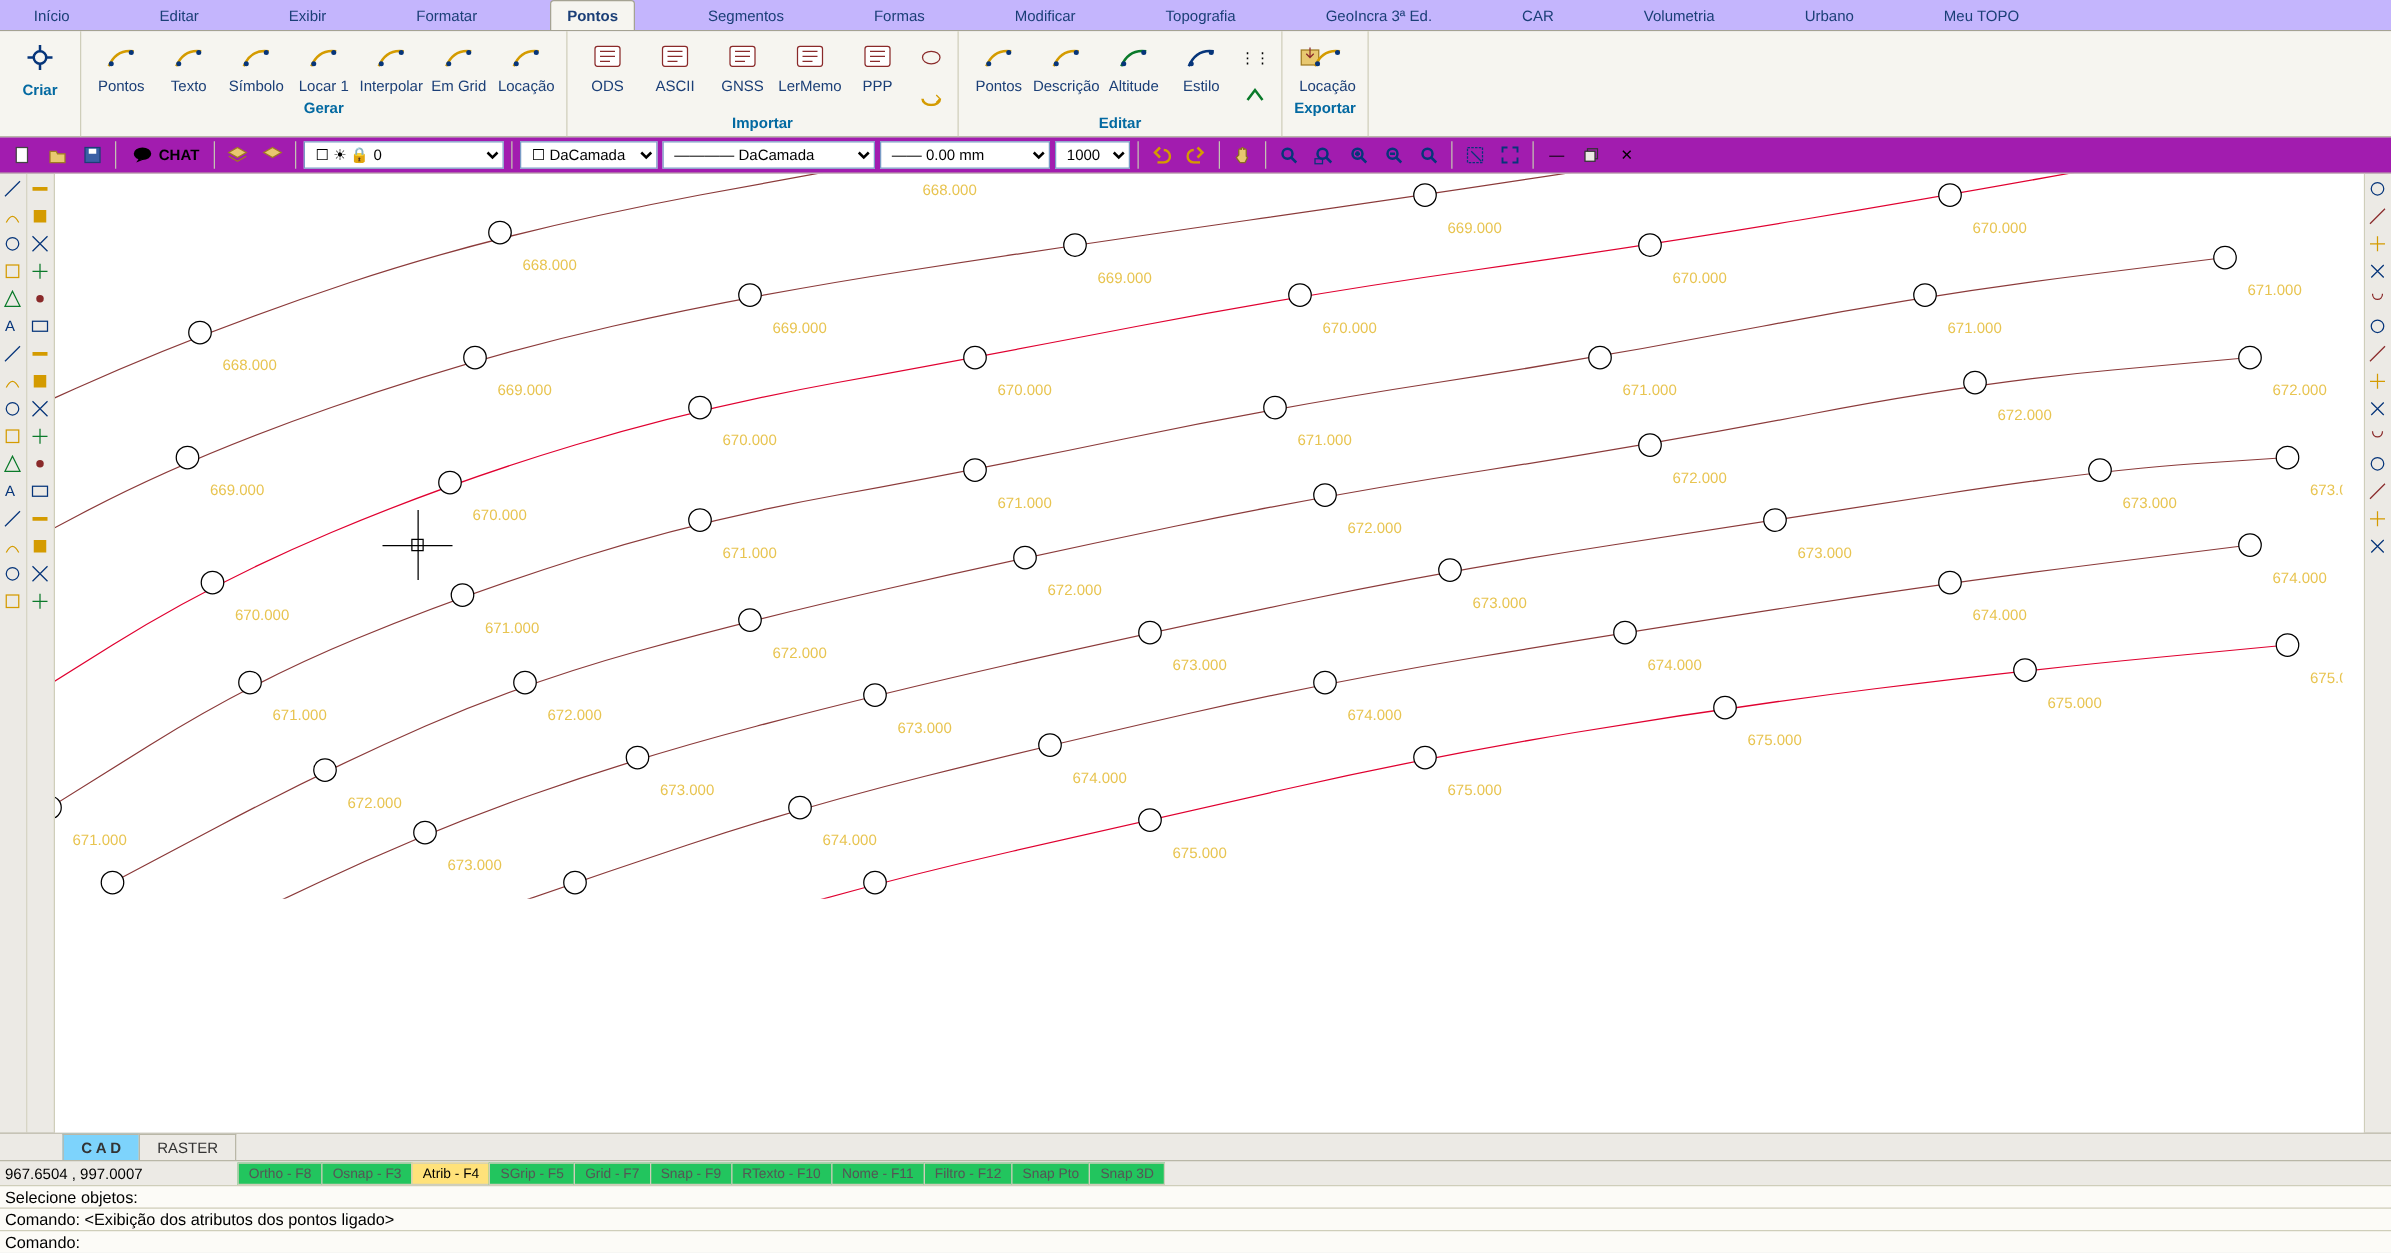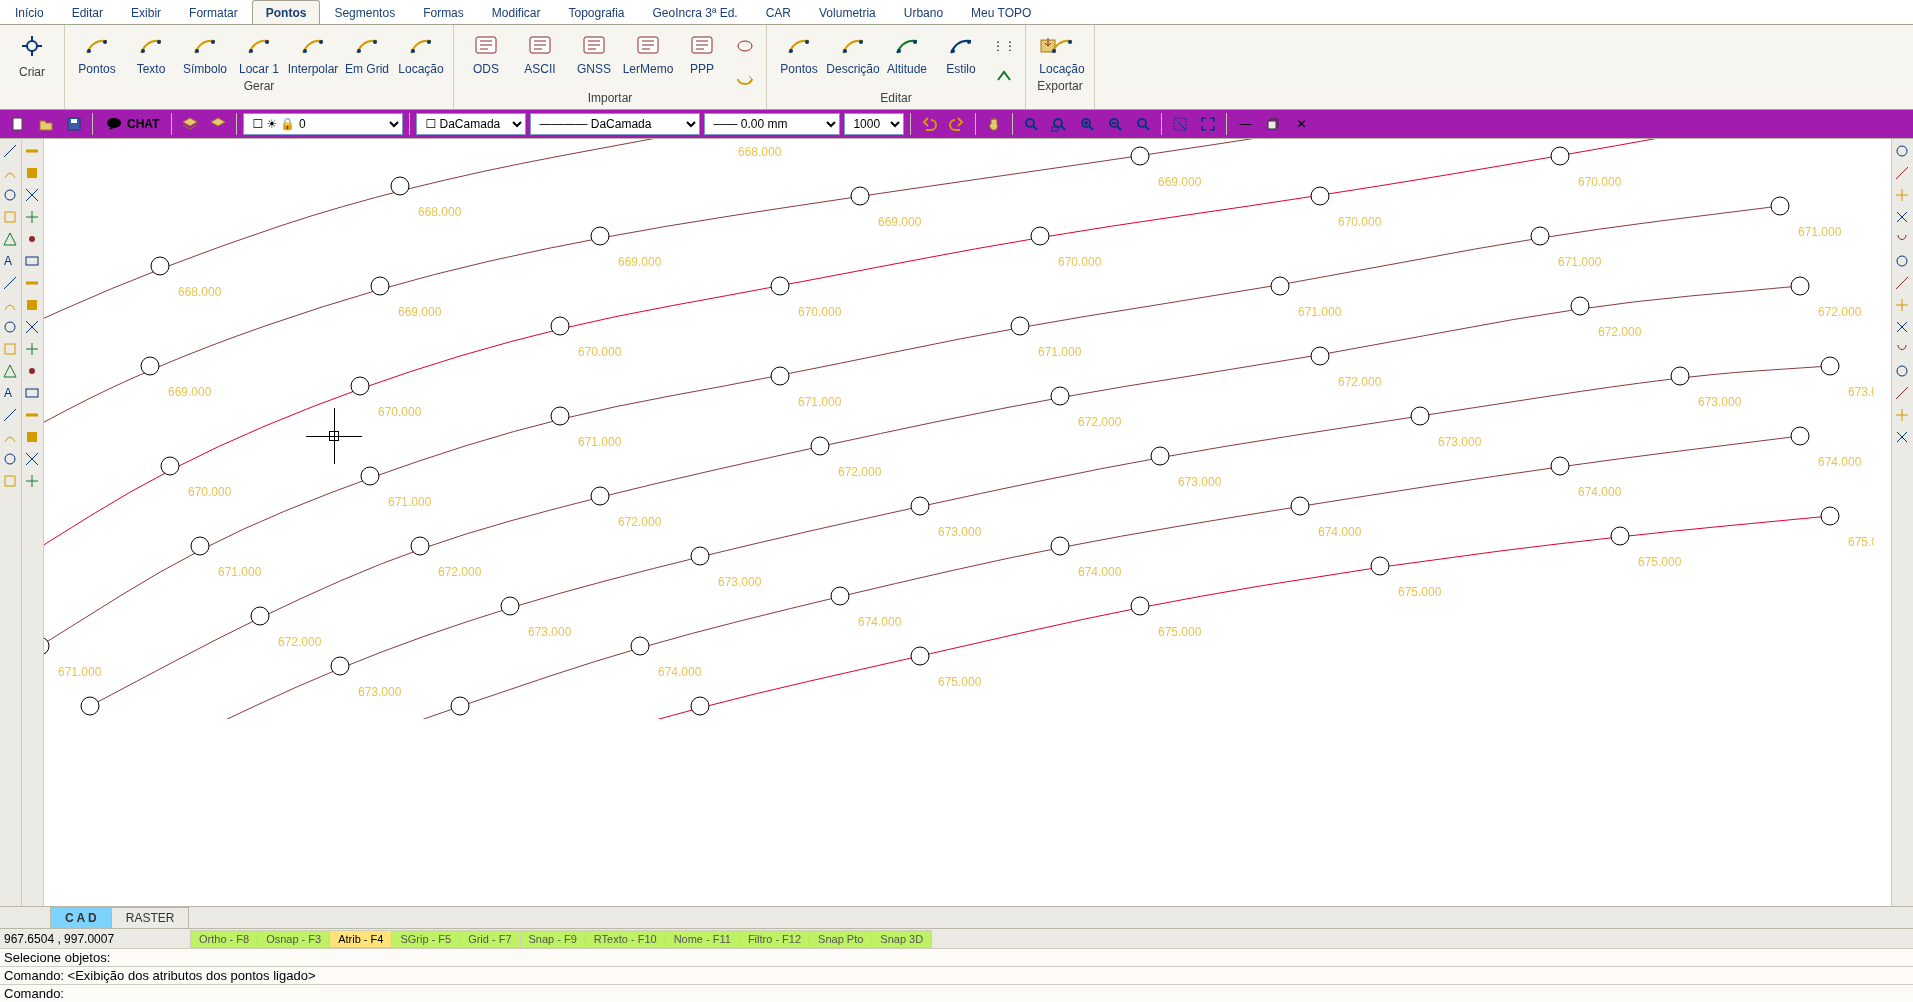--- a/index.html
+++ b/index.html
@@ -1,30 +1,30 @@
 <!DOCTYPE html>
 <html><head>
 <meta charset="utf-8">
 <style>
 * { box-sizing: border-box; margin: 0; padding: 0; font-family: Verdana, Arial, sans-serif; font-size: 12px; user-select: none; }
 body { width: 1913px; height: 1002px; overflow: hidden; background: #eceae5; display: flex; flex-direction: column; }
 
 
-.top-tabs { display: flex; align-items: flex-end; background: #ffffff; border-bottom: 1px solid #a5a393; padding: 0 1px; }
+.top-tabs { display: flex; align-items: flex-end; background: #c4b5fd; border-bottom: 1px solid #a5a393; padding: 0 13px; gap: 44px; }
 .top-tab { padding: 5px 13px 4px; color: #1b3f77; border: 1px solid transparent; border-bottom: none; cursor: pointer; white-space: nowrap; }
 .top-tab.active { background: #f6f5f0; border-color: #a5a393; border-radius: 3px 3px 0 0; font-weight: bold; }
 
 
 .ribbon { display: flex; background: #f6f5f0; border-bottom: 1px solid #a5a393; }
 .group { display: flex; flex-direction: column; align-items: center; padding: 4px 8px 2px; border-right: 1px solid #cfceba; }
 .group-row { display: flex; gap: 6px; align-items: flex-start; }
 .btn-v { display: flex; flex-direction: column; align-items: center; width: 48px; gap: 2px; cursor: pointer; padding: 2px 0; }
 .btn-v .glyph { width: 32px; height: 30px; display: flex; align-items: center; justify-content: center; }
 .btn-v .lbl { color: #1b3f77; text-align: center; line-height: 12px; }
-.group-title { color: #404040; font-weight: normal; margin-top: 2px; padding-bottom: 2px; }
+.group-title { color: #0369a1; font-weight: bold; margin-top: 2px; padding-bottom: 2px; }
 .btn-icon-sm { width: 26px; height: 26px; display: inline-flex; align-items: center; justify-content: center; cursor: pointer; }
 
 
 .style-bar { display: flex; align-items: center; gap: 4px; padding: 3px 6px; background: #a21caf; border-bottom: 1px solid #b9b7a7; }
 .style-bar .sep { width: 1px; height: 22px; background: #c3c1b2; margin: 0 2px; }
 .ibtn { width: 24px; height: 22px; border: 1px solid transparent; display: flex; align-items: center; justify-content: center; cursor: pointer; border-radius: 2px; }
 .select { height: 22px; border: 1px solid #7a9cc6; background: #fff; font-size: 12px; padding: 0 4px; }
 .chat-btn { display: flex; align-items: center; gap: 4px; font-weight: bold; color: #000; padding: 0 6px; cursor: pointer; }
 
 
@@ -42,21 +42,21 @@
 .crosshair .box { position: absolute; left: 50%; top: 50%; width: 10px; height: 10px; border: 1px solid #000; transform: translate(-50%,-50%); }
 
 
 .view-tabs { display: flex; align-items: center; background: #eceae5; border-top: 1px solid #b9b7a7; padding-left: 50px; height: 22px; }
 .view-tab { padding: 3px 14px; border: 1px solid #b9b7a7; border-bottom: none; background: #eceae5; color: #333; cursor: pointer; margin-right: -1px; }
 .view-tab.active { background: #7dd3fc; font-weight: bold; }
 
 
 .status { display: flex; align-items: center; background: #eceae5; border-top: 1px solid #b9b7a7; height: 20px; }
 .status .coords { width: 190px; padding-left: 4px; font-size: 12px; color: #000; }
-.status .sw { padding: 2px 8px; border: 1px solid #cfceba; background: #bef264; font-size: 11px; color: #555; cursor: pointer; margin-right: -1px; white-space: nowrap; }
+.status .sw { padding: 2px 8px; border: 1px solid #cfceba; background: #22c55e; font-size: 11px; color: #555; cursor: pointer; margin-right: -1px; white-space: nowrap; }
 .status .sw.on { background: #ffe27a; color: #000; }
 
 
 .cmd { font-size: 13px; background: #fcfbf7; border-top: 1px solid #cfceba; padding: 1px 4px; color: #000; }
 </style>
 </head>
 <body>
 
 <div class="top-tabs" id="top-tabs">
     <div class="top-tab">Início</div>

